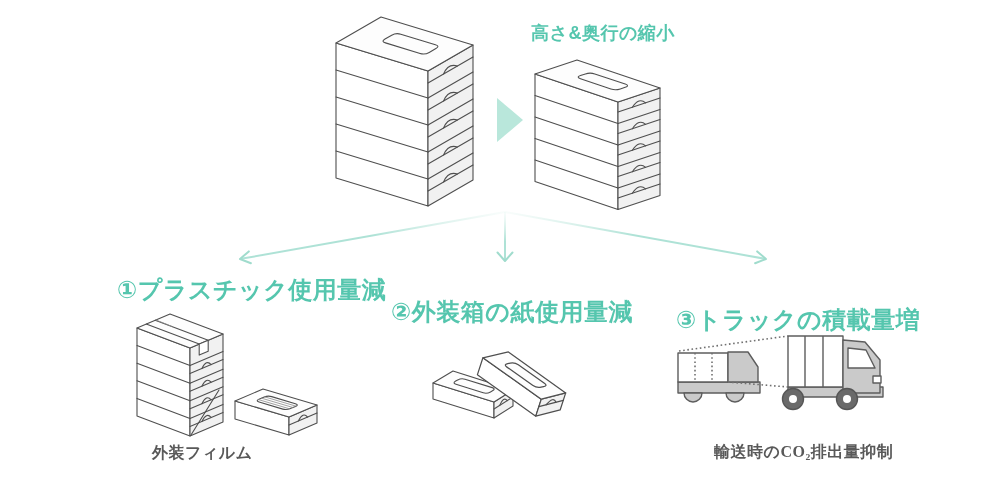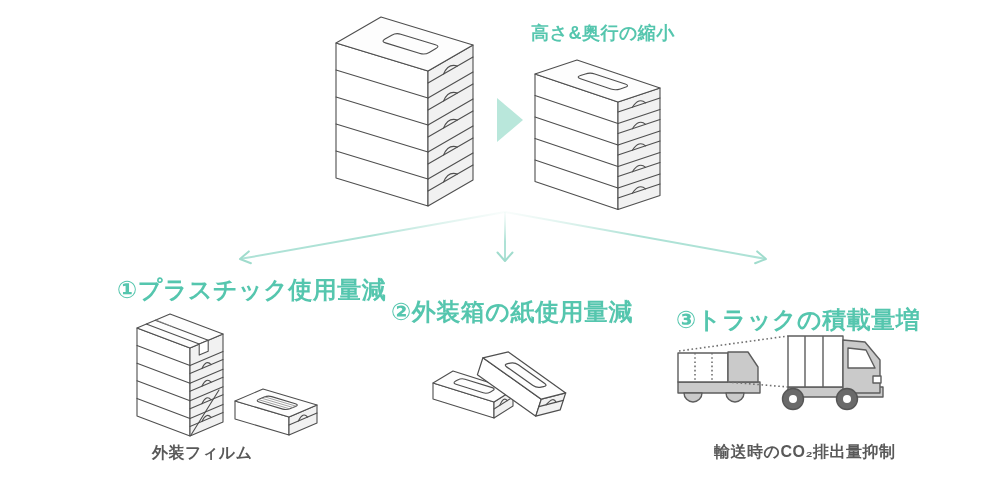--- a/index.html
+++ b/index.html
@@ -4,21 +4,21 @@
 <style>
   html,body{margin:0;padding:0;background:#fff;}
   #canvas{
     position:relative;width:1000px;height:500px;background:#ffffff;overflow:hidden;
     font-family:"Liberation Sans","DejaVu Sans",sans-serif;
   }
   .abs{position:absolute;}
   .accent{color:#55c6ae;font-weight:700;}
   .title{font-size:18px;letter-spacing:0.5px;}
   .heading{font-size:24px;letter-spacing:0.5px;white-space:nowrap;}
-  .caption{color:#595959;font-weight:600;font-size:16px;line-height:19px;letter-spacing:0.5px;white-space:nowrap;}
+  .caption{color:#595959;font-weight:600;font-size:16px;line-height:19px;letter-spacing:0.5px;white-space:nowrap;font-family:Liberation Serif, serif;}
   
   .lw{fill:#ffffff;stroke:#4f4f4f;stroke-width:1.1;stroke-linejoin:round;}
   .lt{fill:#fdfdfd;stroke:#4f4f4f;stroke-width:1.1;stroke-linejoin:round;}
   .ls{fill:#f1f1f1;stroke:#4f4f4f;stroke-width:1.1;stroke-linejoin:round;}
   .ln{fill:none;stroke:#4f4f4f;stroke-width:1.1;stroke-linecap:round;stroke-linejoin:round;}
   .crease{fill:none;stroke:#8a8a8a;stroke-width:0.8;stroke-linecap:round;}
   
   .tg{fill:#cacaca;stroke:#5d5d5d;stroke-width:1.4;stroke-linejoin:round;}
   .tw{fill:#ffffff;stroke:#5d5d5d;stroke-width:1.4;stroke-linejoin:round;}
   .dots{fill:none;stroke:#707070;stroke-width:1.6;stroke-dasharray:1.6 2.6;}

